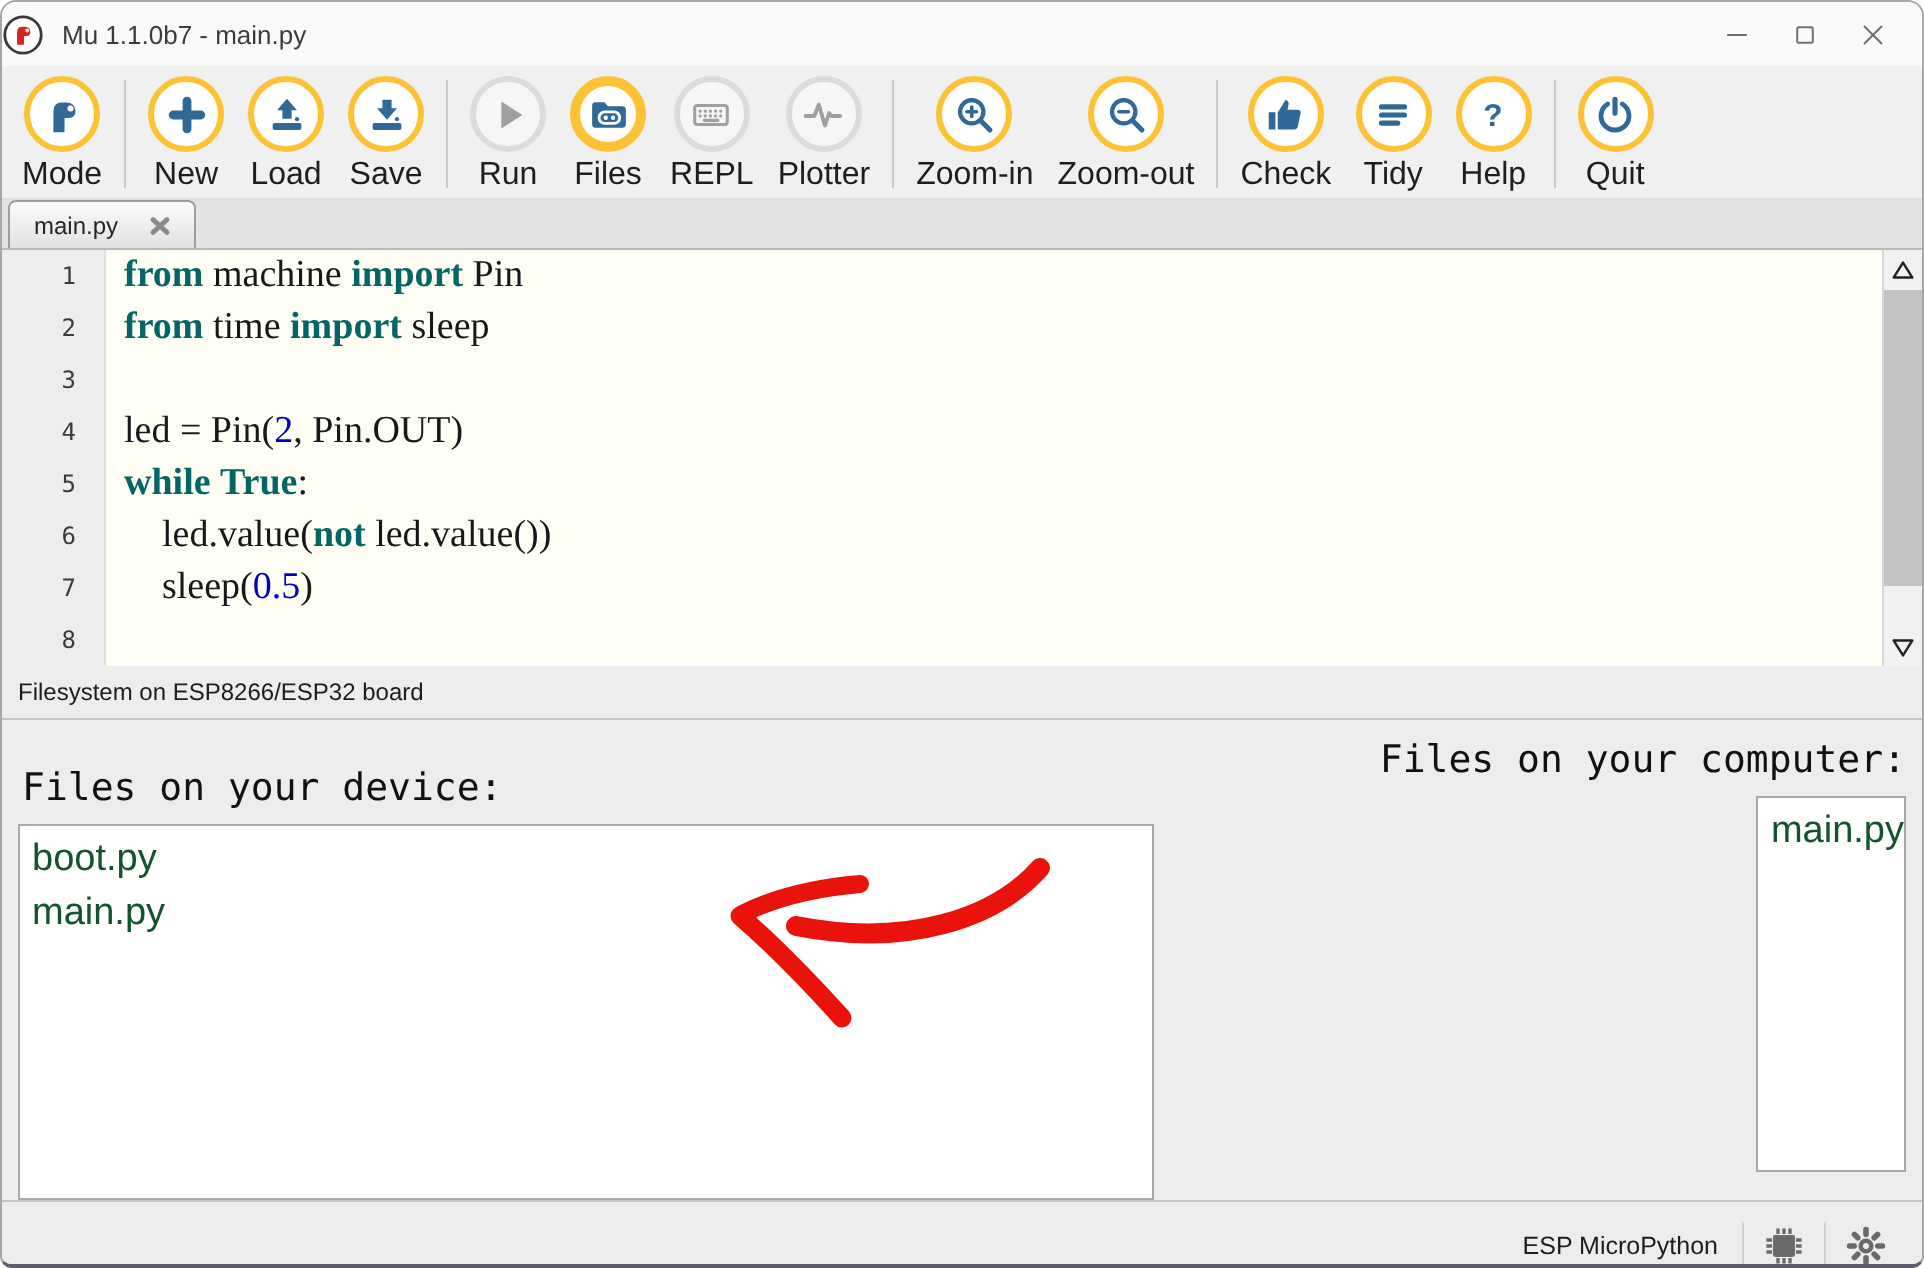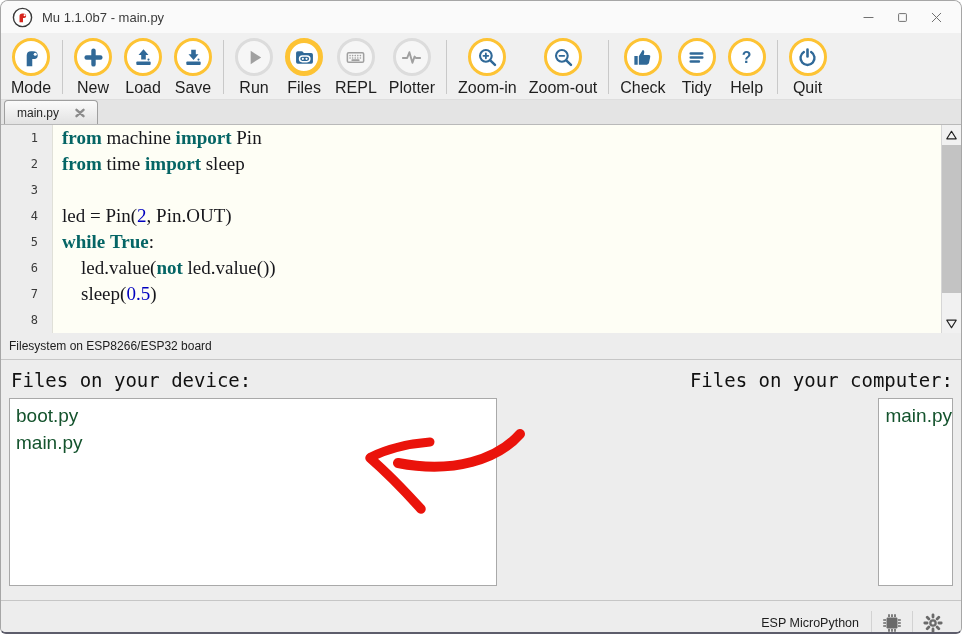--- a/index.html
+++ b/index.html
@@ -5,21 +5,21 @@
   * { margin:0; padding:0; box-sizing:border-box; }
   html,body { background:#fff; font-family:"Liberation Sans", sans-serif; }
   .window {
     position:relative; width:962px; height:634px;
     background:#f0f0f0;
     border:1px solid #a6a6a6; border-bottom:2px solid #5d5d6b;
     border-radius:8px 8px 6px 6px;
     overflow:hidden;
   }
   
-  .titlebar { height:32px; background:#fafafa; display:flex; align-items:center; padding-left:11px; }
+  .titlebar { height:32px; background:#fafafa; display:flex; align-items:center; }
   .mu-logo { width:21px; height:21px; display:inline-flex; }
   .mu-logo svg { width:100%; height:100%; }
   .win-title { font-size:13px; color:#3c3c3c; margin-left:9px; flex:1; }
   .win-controls { display:flex; align-items:center; height:100%; margin-right:8px; }
   .win-ctl { width:34px; height:100%; display:flex; align-items:center; justify-content:center; color:#6f6f6f; }
   .win-ctl svg { width:17px; height:17px; }
   
   .toolbar { height:67px; background:#f0f0f0; display:flex; align-items:flex-start; padding:5px 2px 0 4px; border-bottom:1px solid #dedede; }
   .tb-btn { display:flex; flex-direction:column; align-items:center; padding:0 6px; cursor:default; }
   .tb-circle { width:38px; height:38px; border-radius:50%; background:#fff;
@@ -51,21 +51,21 @@
   .scroll-btn { height:20px; display:flex; align-items:center; justify-content:center; }
   .scroll-btn svg { width:15px; height:15px; }
   .scroll-track { flex:1; position:relative; }
   .scroll-thumb { position:absolute; left:0; right:0; top:0; height:148px; background:#c3c3c3; }
   
   .fs-label { height:27px; background:#ededed; border-bottom:1px solid #c6c6c6;
     font-size:12px; color:#1d1d1d; display:flex; align-items:center; padding-left:8px; }
   
   .panes { height:240px; background:#ededed; display:flex; padding:0 8px; gap:8px; }
   .pane { display:flex; flex-direction:column; }
-  .pane.left { width:488px; }
+  .pane.left { width:568px;justify-content:flex-end; }
   .pane.right { flex:1;align-items:flex-end; }
   .pane-heading { font-family:"DejaVu Sans Mono", monospace; font-size:19px; color:#111;
     padding:9px 0 7px 2px; white-space:nowrap; }
   .pane-list { background:#fff; border:1px solid #a9a9a9; height:188px; padding:3px 0; overflow:hidden; }
   .file-item { font-family:Liberation Sans, sans-serif; font-size:19px; color:#14532d;
     line-height:27px; padding-left:6px; }
   
   .statusbar { height:44px; background:#ededed; border-top:1px solid #c6c6c6;
     display:flex; align-items:center; justify-content:flex-end; padding-right:8px; }
   .status-mode { font-size:12.5px; color:#1d1d1d; margin-right:12px; }

